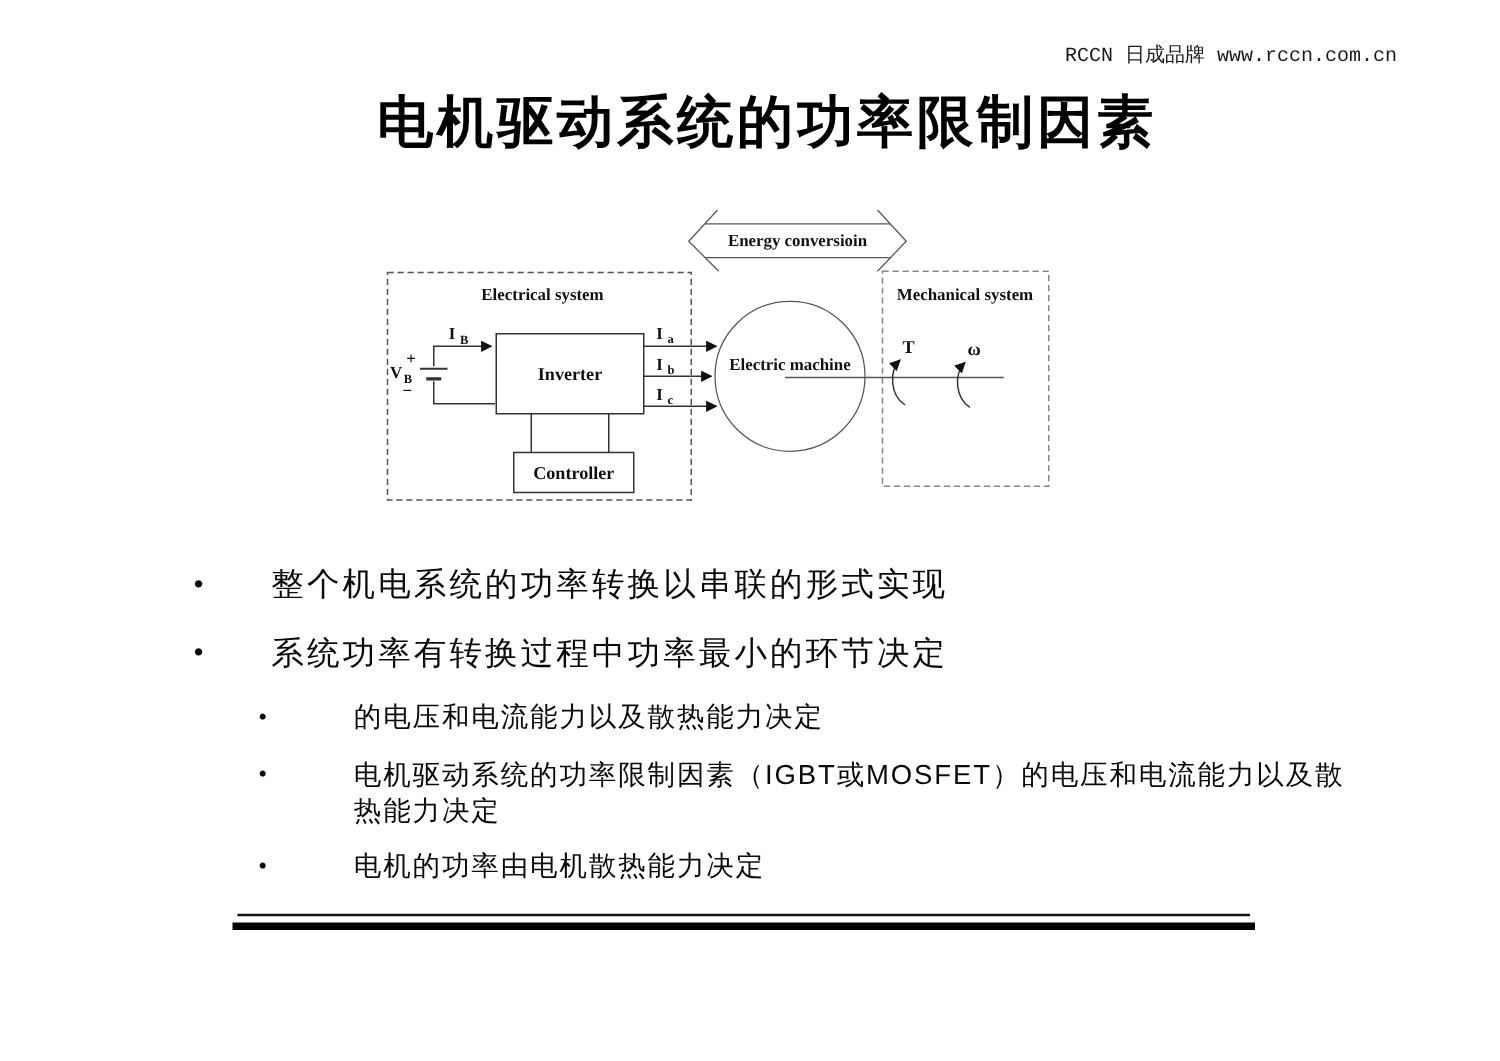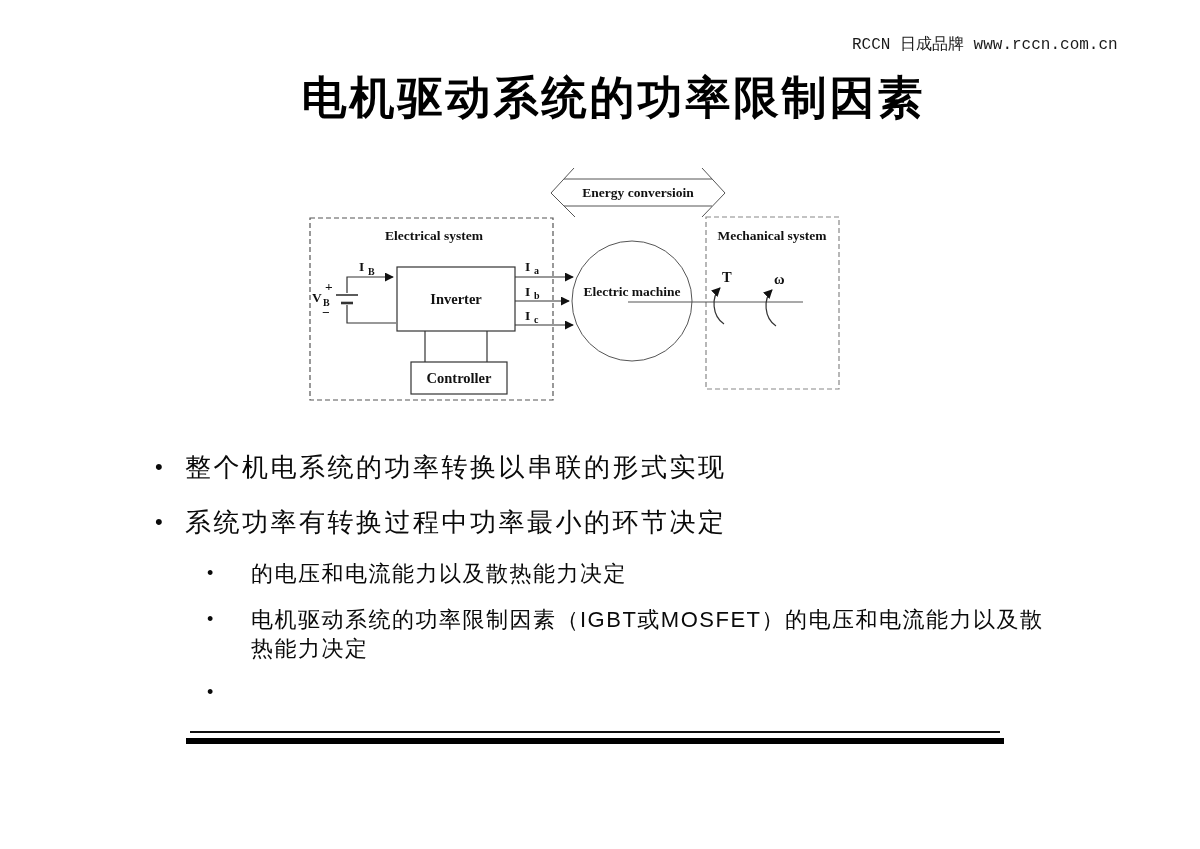--- a/index.html
+++ b/index.html
@@ -53,21 +53,21 @@
   .bullet-row {
     position: absolute;
     display: flex;
     align-items: flex-start;
     color: #0a0a0a;
   }
   .bullet-row.l1 { left: 155px; font-size: 26px; line-height: 30px; letter-spacing: 2.5px; }
   .bullet-row.l2 { left: 207px; font-size: 22px; line-height: 29px; letter-spacing: 1.5px; }
   .bullet-row.l1 .marker { width: 30px; flex: 0 0 30px; font-size: 22px; letter-spacing: 0; }
   .bullet-row.l2 .marker { width: 44px; flex: 0 0 44px; font-size: 18px; letter-spacing: 0; }
-  .bullet-row .btext { display: block; }
+  .bullet-row .btext { display: block; margin-left: 32px; }
   .bullet-row.l1 .btext { max-width: 860px; }
   .bullet-row.l2 .btext { max-width: 810px; }
   .row-l1-0 { top: 452px; }
   .row-l1-1 { top: 507px; }
   .row-l2-0 { top: 559px; }
   .row-l2-1 { top: 605px; }
   .row-l2-2 { top: 678px; }
   .divider-thin {
     position: absolute;
     left: 190px; top: 731px;
@@ -184,20 +184,21 @@
   <div class="bullet-row l2 row-l2-0">
     <span class="marker">•</span>
     <span class="btext">的电压和电流能力以及散热能力决定</span>
   </div>
   <div class="bullet-row l2 row-l2-1">
     <span class="marker">•</span>
     <span class="btext">电机驱动系统的功率限制因素（IGBT或MOSFET）的电压和电流能力以及散热能力决定</span>
   </div>
   <div class="bullet-row l2 row-l2-2">
     <span class="marker">•</span>
+    <span class="btext">电机的功率由电机散热能力决定</span>
   </div>
 
   <div>
     <div class="divider-thin"></div>
     <div class="divider-thick"></div>
   </div>
 
 </div>
 
 </body></html>

